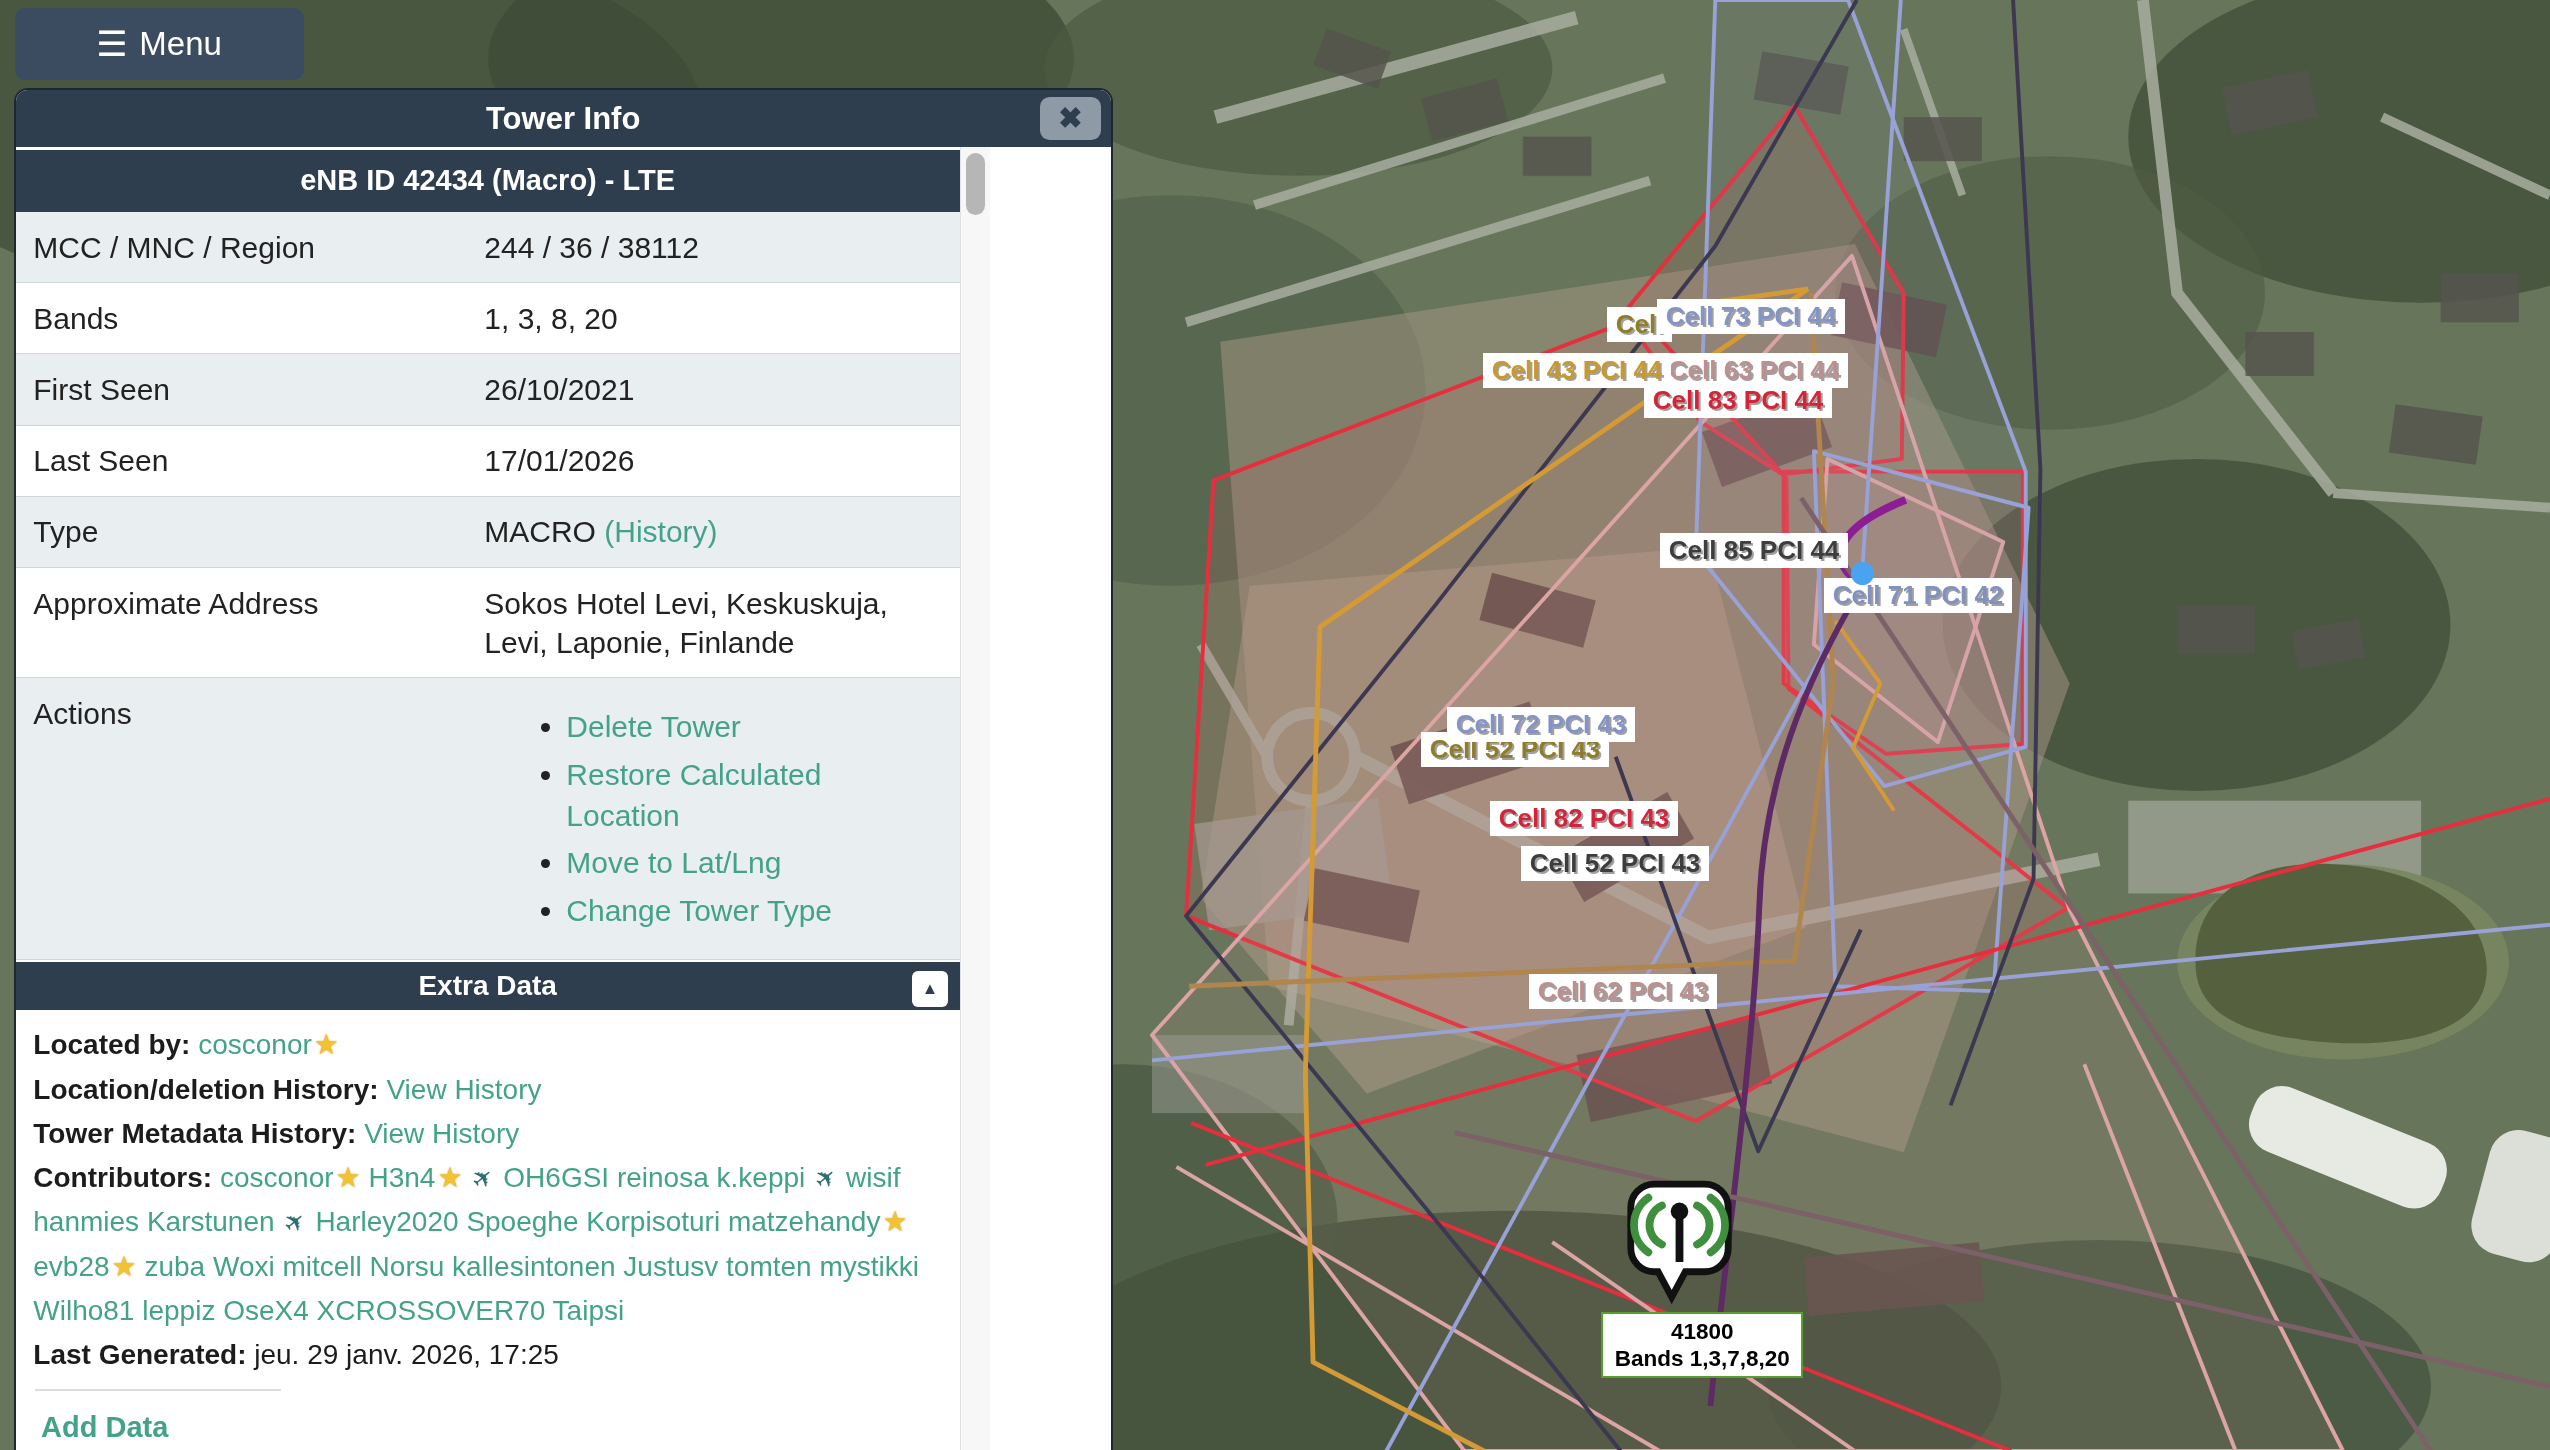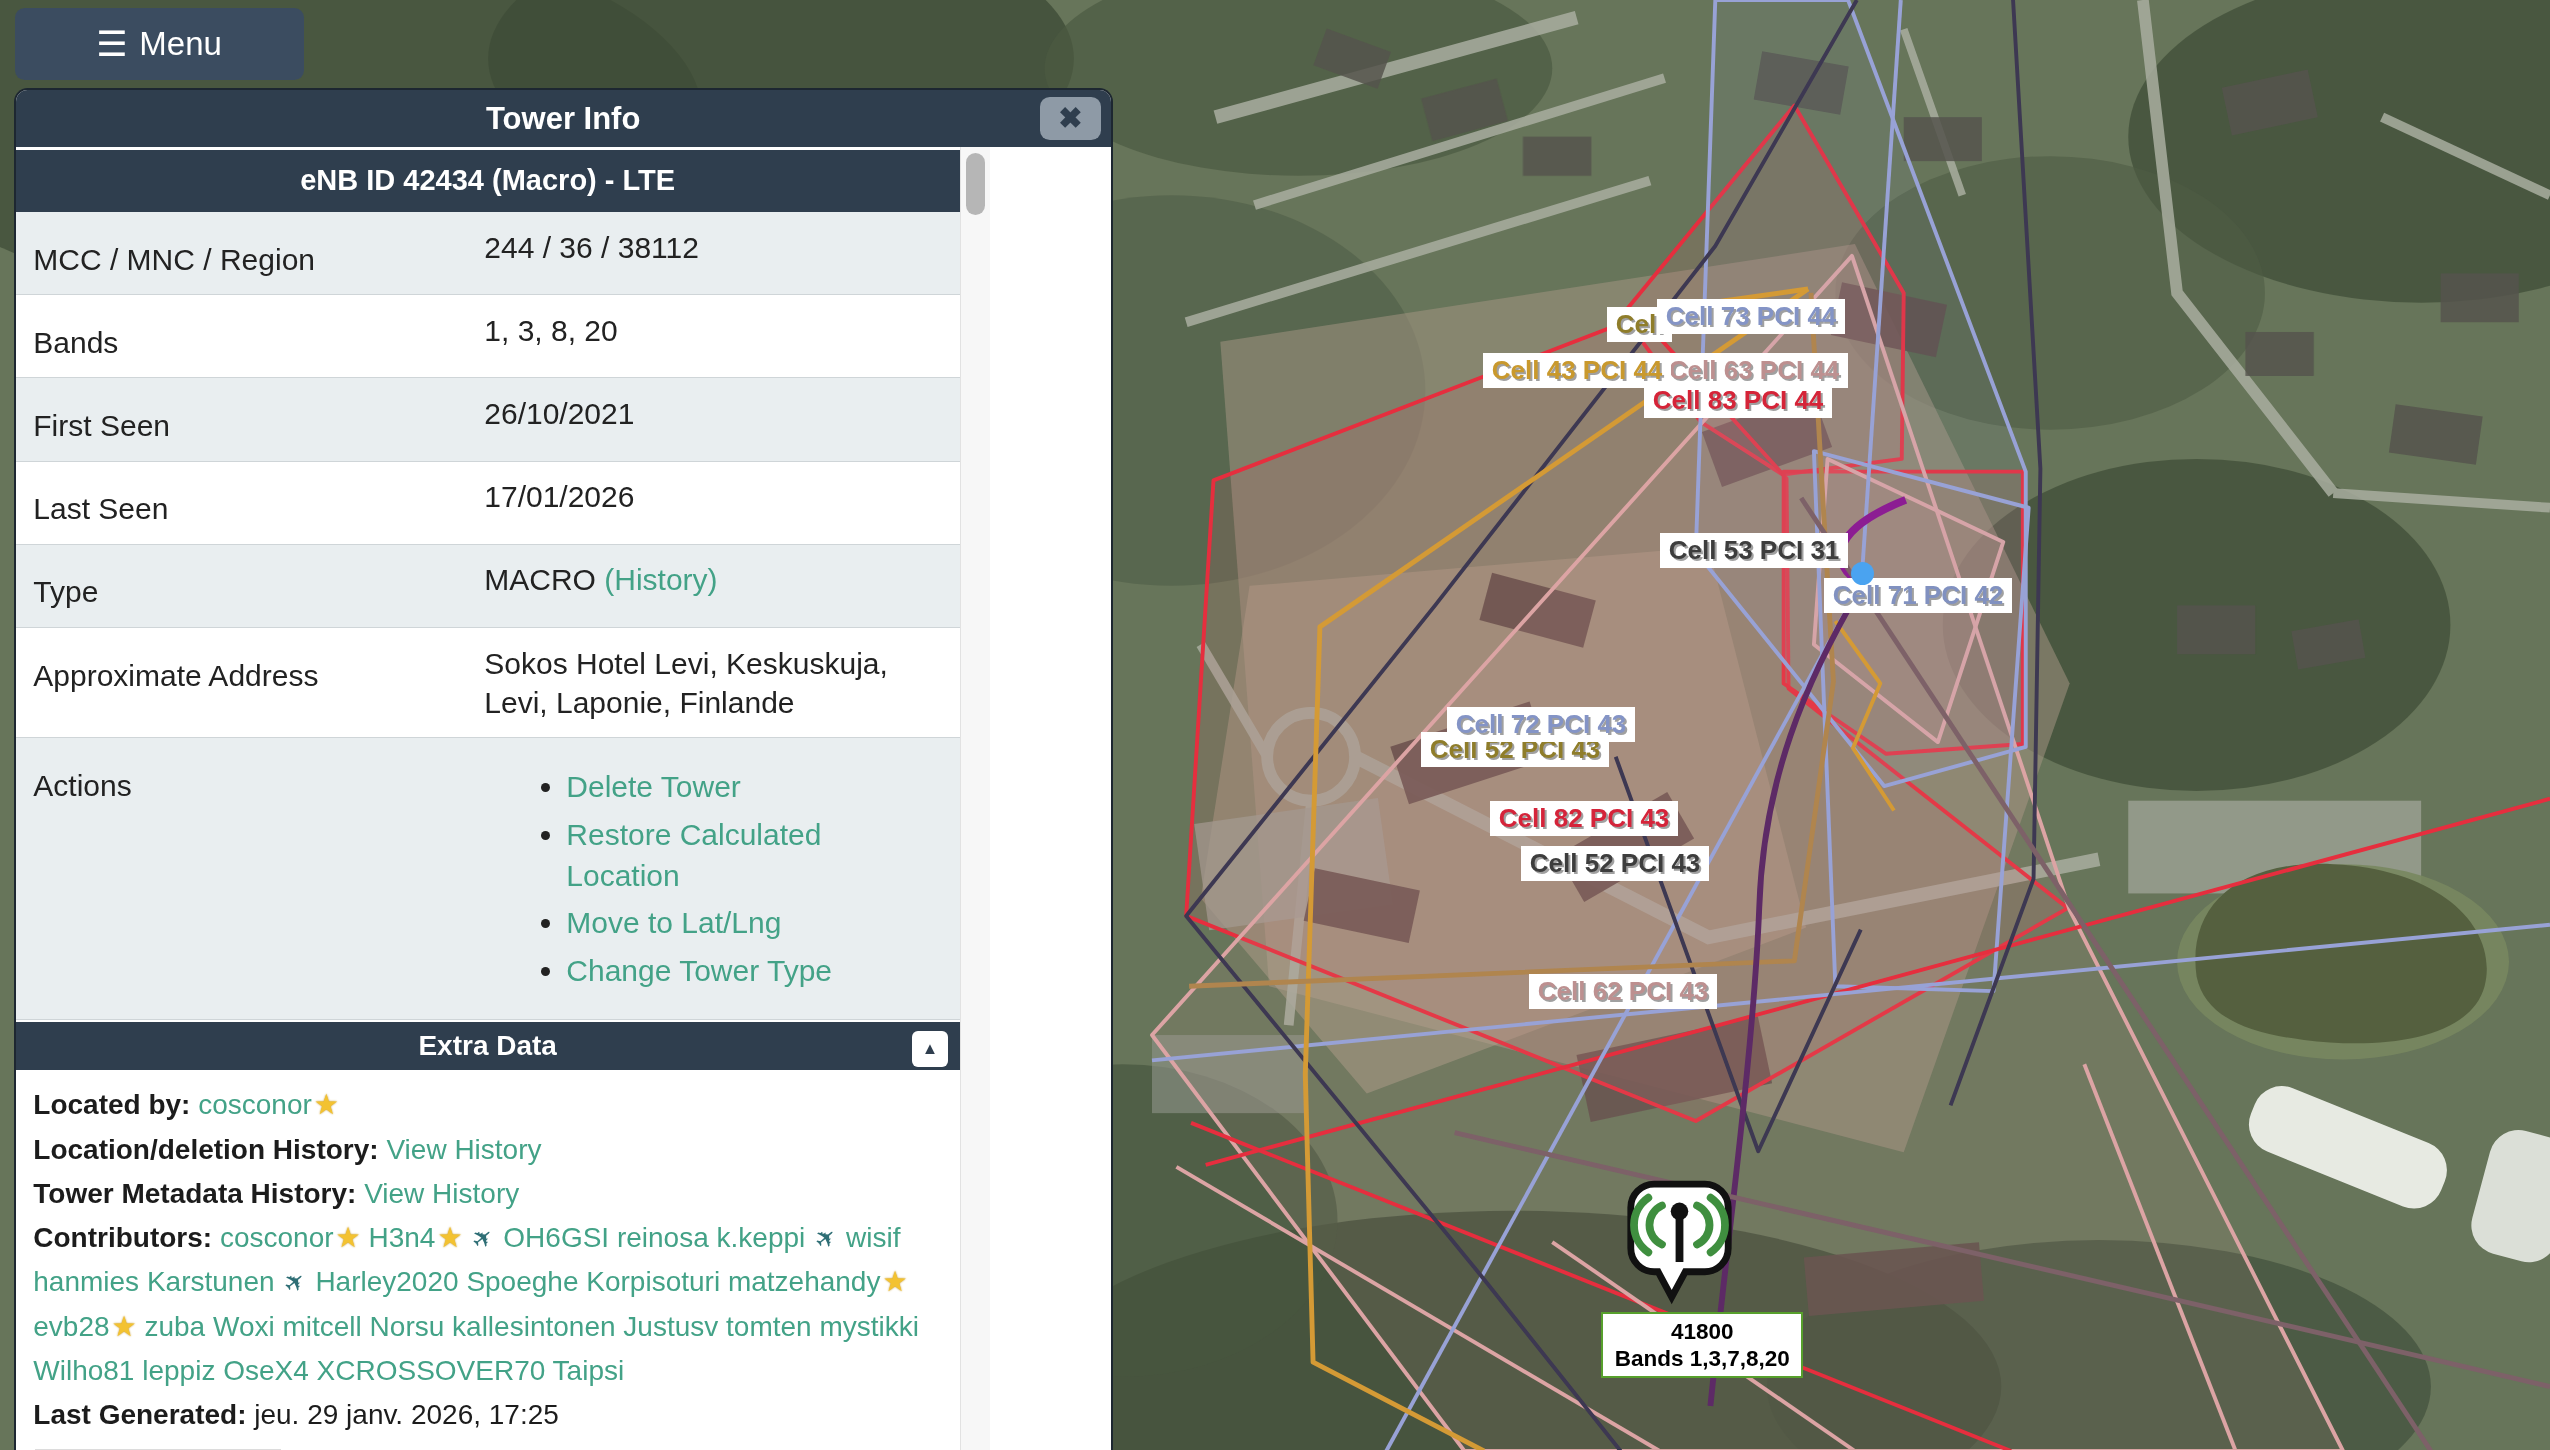--- a/index.html
+++ b/index.html
@@ -48,21 +48,21 @@
                position:relative; }
   .scroll-thumb { position:absolute; left:4.9px; top:5.9px; width:19.5px; height:62px;
                   background:#b6b6b6; border-radius:9.8px; cursor:pointer; }
 
   .enb-bar { margin-top:2.9px; background:#2f3e4e; color:#fff; text-align:center;
              font-weight:bold; font-size:29px; padding:14.6px 0; }
 
   .info-row { display:flex; border-bottom:1px solid #cfd5d8; align-items:flex-start; }
   .info-row.alt { background:#e9eef0; }
   .info-row .cell { padding:15.6px 17.6px; font-size:30px; color:#222; line-height:39px; }
-  .info-row .lbl { width:451px; flex:0 0 auto;margin-top:12px; }
+  .info-row .lbl { width:451px; flex:0 0 auto; }
   .info-row .val { flex:1; }
   .lnk { color:#43a287; cursor:pointer; }
   .actions-ul { margin:12px; padding-left:70px; }
   .actions-ul li { margin:6.8px 0; font-size:30px; line-height:41px; color:#222; }
 
   .section-header { background:#2f3e4e; color:#fff; text-align:center; font-size:28px;
                     font-weight:bold; padding:8px 0; position:relative;
                     border-top:2.9px solid #fff; }
   .collapse-btn { position:absolute; right:11.7px; top:8.8px; width:36px; height:36px;
                   background:#fff; border-radius:5.9px; color:#2f3e4e; font-size:16.6px;
@@ -185,21 +185,21 @@
   </svg>
 
   <div id="chips">
       <div class="chip" style="left: 1607px; top: 307px; color: rgb(143, 125, 42);">Cell</div>
       <div class="chip" style="left: 1657px; top: 299px; color: rgb(132, 148, 198);">Cell 73 PCI 44</div>
       <div class="chip" style="left: 1660px; top: 353px; color: rgb(189, 144, 144);">Cell 63 PCI 44</div>
       <div class="chip" style="left: 1483px; top: 353px; color: rgb(201, 153, 45);">Cell 43 PCI 44</div>
       <div class="chip" style="left: 1644px; top: 383px; color: rgb(213, 36, 56);">Cell 83 PCI 44</div>
       <div class="chip" style="left: 1421px; top: 732px; color: rgb(143, 125, 42);">Cell 52 PCI 43</div>
       <div class="chip" style="left: 1447px; top: 707px; color: rgb(132, 148, 198);">Cell 72 PCI 43</div>
-      <div class="chip" style="left: 1660px; top: 533px; color: rgb(61, 61, 61);">Cell 53 PCI 31</div>
+      <div class="chip" style="left: 1660px; top: 533px; color: rgb(61, 61, 61);">Cell 85 PCI 44</div>
       <div class="chip" style="left: 1824px; top: 578px; color: rgb(129, 145, 192);">Cell 71 PCI 42</div>
       <div class="chip" style="left: 1490px; top: 801px; color: rgb(213, 36, 58);">Cell 82 PCI 43</div>
       <div class="chip" style="left: 1521px; top: 846px; color: rgb(61, 61, 61);">Cell 52 PCI 43</div>
       <div class="chip" style="left: 1529px; top: 974px; color: rgb(189, 144, 144);">Cell 62 PCI 43</div>
     </div>
 
   <div class="tower-dot" style="left:1851px; top:562px;"></div>
 
   <div class="tower-bubble" style="left:1623px; top:1178px;">
     <svg width="113" height="131" viewBox="0 0 116 134">

